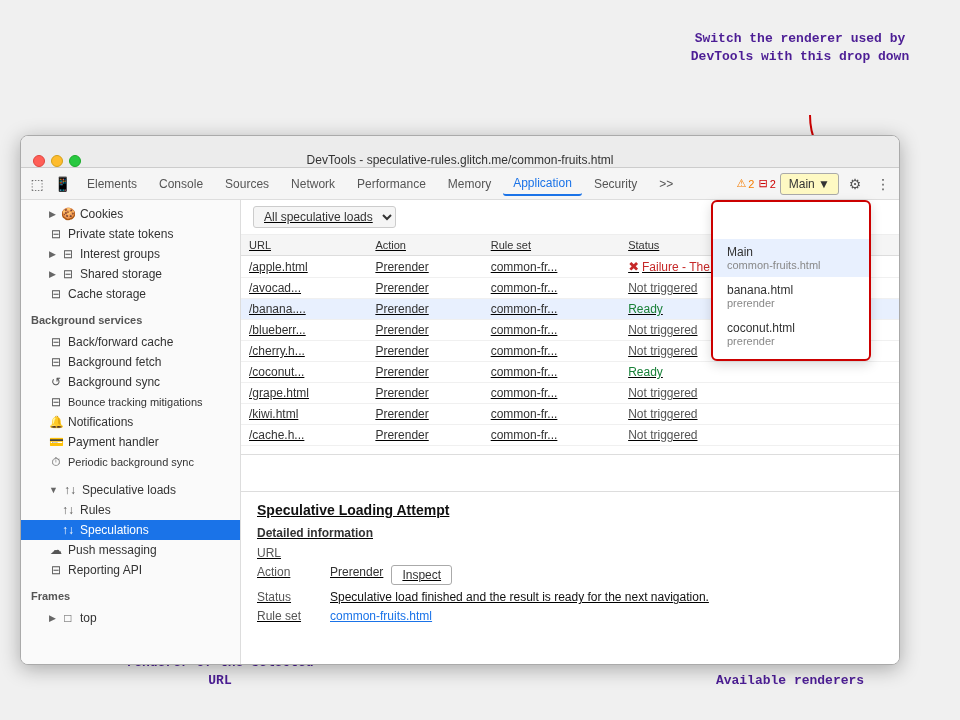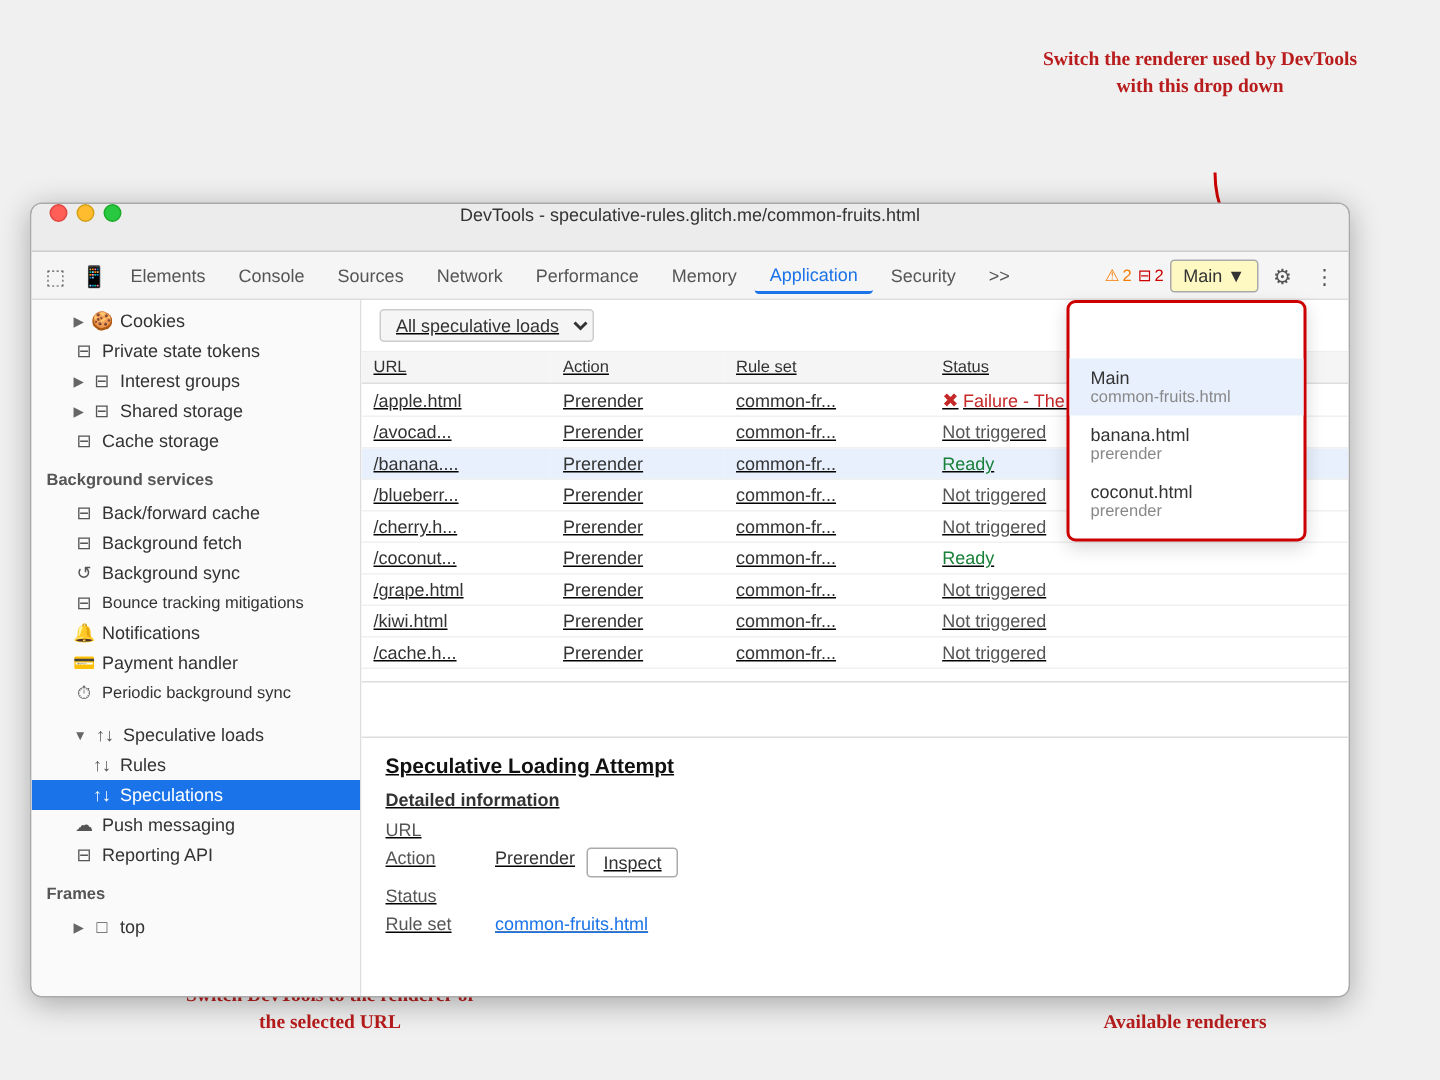--- a/index.html
+++ b/index.html
@@ -8,22 +8,22 @@
       font-family: -apple-system, BlinkMacSystemFont, 'Segoe UI', sans-serif;
       width: 960px;
       height: 720px;
       overflow: hidden;
       position: relative;
     }
 
     
     .annotation {
       position: absolute;
-      font-family: Liberation Serif, serif;
-      color: #b91c1c;
+      font-family: Liberation Mono, monospace;
+      color: #4c1d95;
       font-size: 13px;
       font-weight: bold;
       line-height: 1.4;
       text-align: center;
     }
 
     .annotation-top-right {
       top: 30px;
       right: 50px;
       width: 220px;
@@ -61,21 +61,21 @@
       box-shadow: 0 4px 20px rgba(0,0,0,0.3);
       overflow: hidden;
       border: 1px solid #aaa;
     }
 
     
     .title-bar {
       background: #ececec;
       height: 32px;
       display: flex;
-      align-items: flex-start;
+      align-items: flex-end;
       border-bottom: 1px solid #ccc;
       padding: 0 12px;
       position: relative;
     }
 
     .traffic-lights {
       display: flex;
       gap: 6px;
       margin-right: 12px;
     }
@@ -657,20 +657,21 @@
         <div class="detail-row">
           <span class="detail-label">URL</span>
         </div>
         <div class="detail-row">
           <span class="detail-label">Action</span>
           <span class="action-tag">Prerender</span>
           <button class="inspect-btn">Inspect</button>
         </div>
         <div class="detail-row">
           <span class="detail-label">Status</span>
+          <span class="detail-value">Speculative load finished and the result is ready for the next navigation.</span>
         </div>
         <div class="detail-row">
           <span class="detail-label">Rule set</span>
           <a class="detail-link" href="#">common-fruits.html</a>
         </div>
       </div>
     </div>
 
   </div>
 </div>

